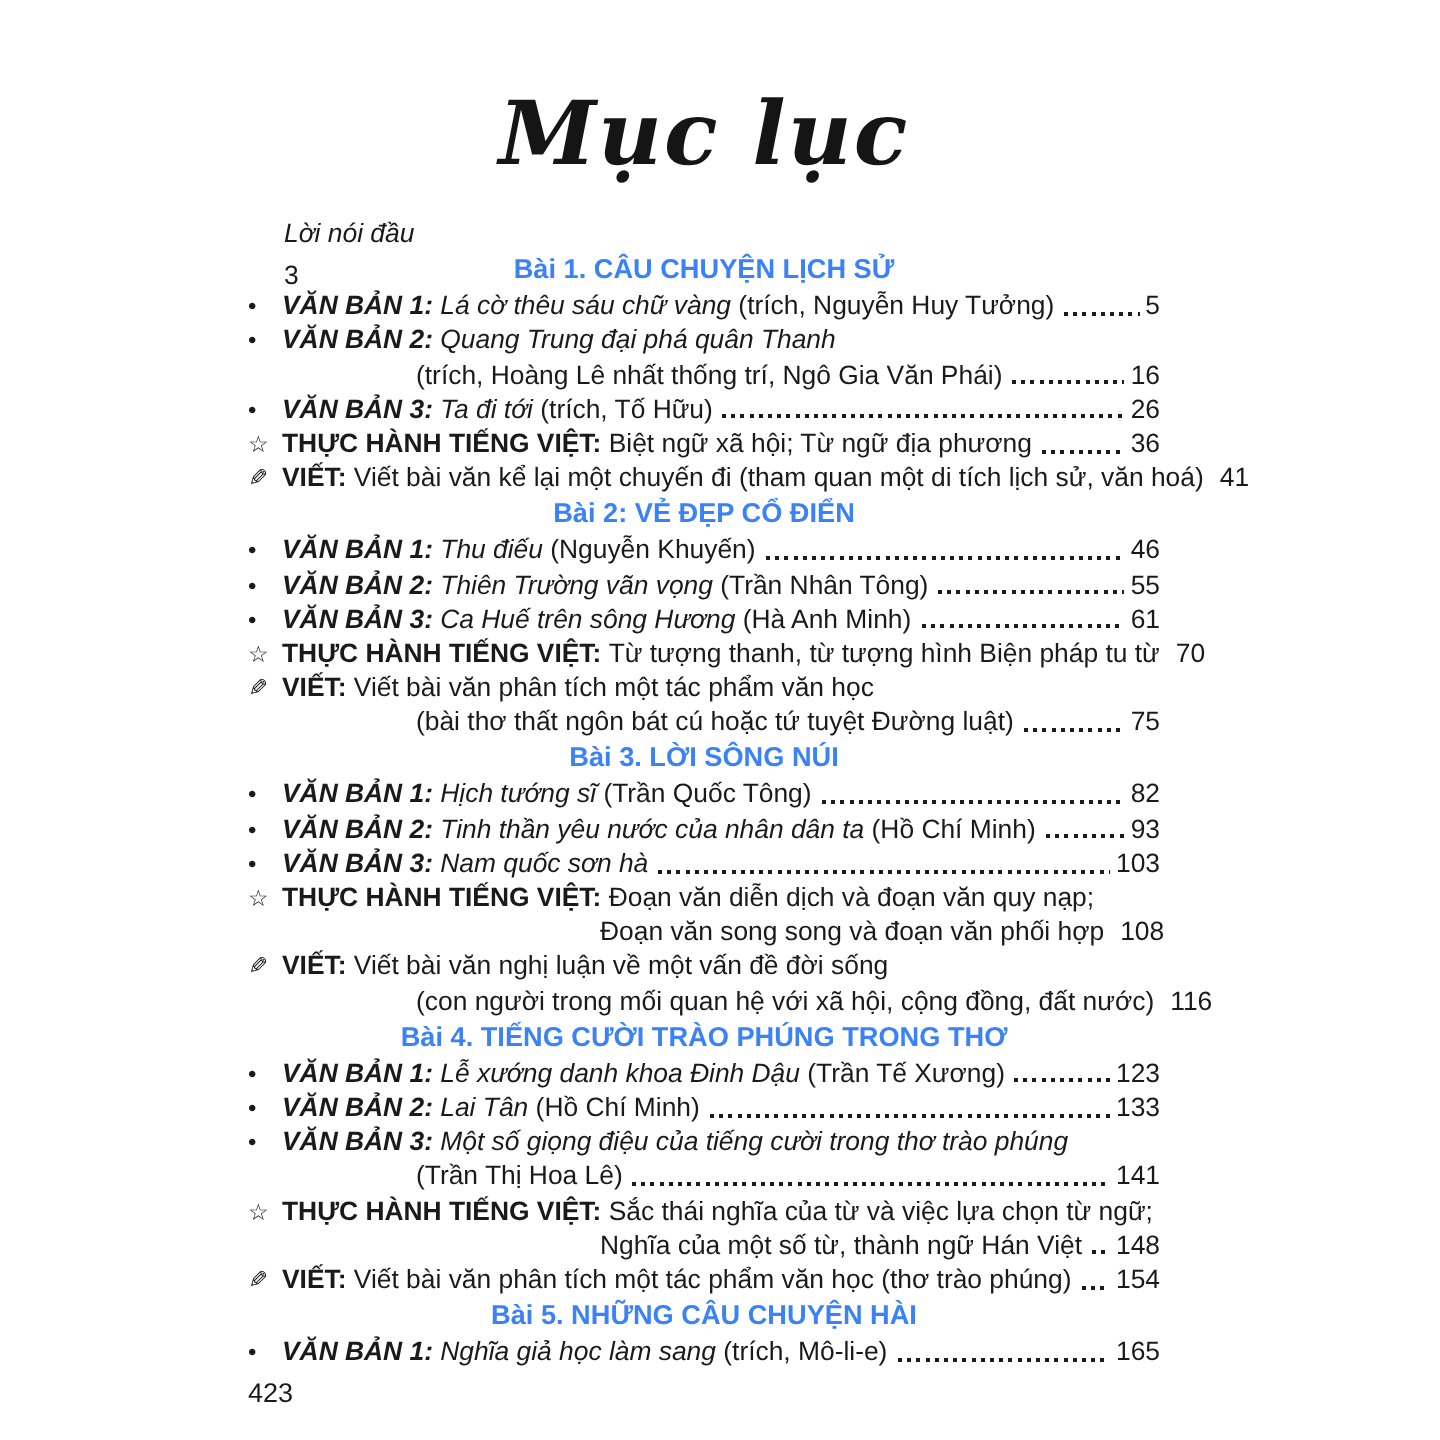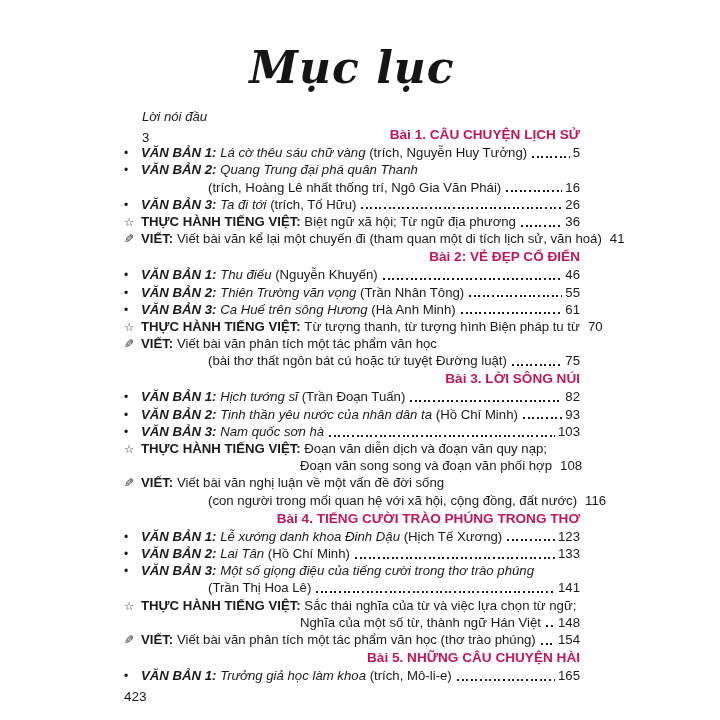--- a/index.html
+++ b/index.html
@@ -24,24 +24,24 @@
     letter-spacing:1px;
     color:#151515;
   }
   .toc { width:100%; }
   .row {
     display:flex; align-items:baseline;
     height:17.2px; line-height:17.2px;
     font-size:13.2px; white-space:nowrap;
   }
   .row.heading {
-    display:block; text-align:right;
+    display:block; text-align:center;
     font-weight:bold; font-size:13.6px;
     height:19px; line-height:19px;
-    color:#be185d;
+    color:#3b82f6;
   }
   .row.ind1 { padding-left:84px; }
   .row.ind2 { padding-left:176px; }
   .row.intro { padding-left:18px;flex-direction:column; }
   .icon {
     flex:0 0 17px; width:17px; text-align:left;
     font-style:normal; font-weight:normal;
   }
   .bullet-icon { font-size:12px; }
   .star-icon { font-size:11.5px; }
@@ -160,21 +160,21 @@
       <div class="row ind1">
         <span class="txt">(bài thơ thất ngôn bát cú hoặc tứ tuyệt Đường luật)</span>
         <span class="dots"></span>
         <span class="pagenum">75</span>
       </div>
       <div class="row heading">Bài 3. LỜI SÔNG NÚI</div>
       <div class="row">
         <span class="icon bullet-icon">•</span>
         <span class="lbl bi">VĂN BẢN 1: </span>
         <span class="ital">Hịch tướng sĩ</span>
-        <span class="txt"> (Trần Đoạn Tuấn)</span>
+        <span class="txt"> (Trần Quốc Tông)</span>
         <span class="dots"></span>
         <span class="pagenum">82</span>
       </div>
       <div class="row">
         <span class="icon bullet-icon">•</span>
         <span class="lbl bi">VĂN BẢN 2: </span>
         <span class="ital">Tinh thần yêu nước của nhân dân ta</span>
         <span class="txt"> (Hồ Chí Minh)</span>
         <span class="dots"></span>
         <span class="pagenum">93</span>
@@ -204,21 +204,21 @@
       <div class="row ind1">
         <span class="txt">(con người trong mối quan hệ với xã hội, cộng đồng, đất nước)</span>
         <span class="dots"></span>
         <span class="pagenum">116</span>
       </div>
       <div class="row heading">Bài 4. TIẾNG CƯỜI TRÀO PHÚNG TRONG THƠ</div>
       <div class="row">
         <span class="icon bullet-icon">•</span>
         <span class="lbl bi">VĂN BẢN 1: </span>
         <span class="ital">Lễ xướng danh khoa Đinh Dậu</span>
-        <span class="txt"> (Hịch Tế Xương)</span>
+        <span class="txt"> (Trần Tế Xương)</span>
         <span class="dots"></span>
         <span class="pagenum">123</span>
       </div>
       <div class="row">
         <span class="icon bullet-icon">•</span>
         <span class="lbl bi">VĂN BẢN 2: </span>
         <span class="ital">Lai Tân</span>
         <span class="txt"> (Hồ Chí Minh)</span>
         <span class="dots"></span>
         <span class="pagenum">133</span>
@@ -247,20 +247,20 @@
         <span class="icon pencil-icon"><span>✎</span></span>
         <span class="lbl caps">VIẾT: </span>
         <span class="txt">Viết bài văn phân tích một tác phẩm văn học (thơ trào phúng)</span>
         <span class="dots"></span>
         <span class="pagenum">154</span>
       </div>
       <div class="row heading">Bài 5. NHỮNG CÂU CHUYỆN HÀI</div>
       <div class="row">
         <span class="icon bullet-icon">•</span>
         <span class="lbl bi">VĂN BẢN 1: </span>
-        <span class="ital">Trưởng giả học làm khoa</span>
+        <span class="ital">Nghĩa giả học làm sang</span>
         <span class="txt"> (trích, Mô-li-e)</span>
         <span class="dots"></span>
         <span class="pagenum">165</span>
       </div>
     </div>
   <div class="footer">423</div>
 </div>
 
 </body></html>

